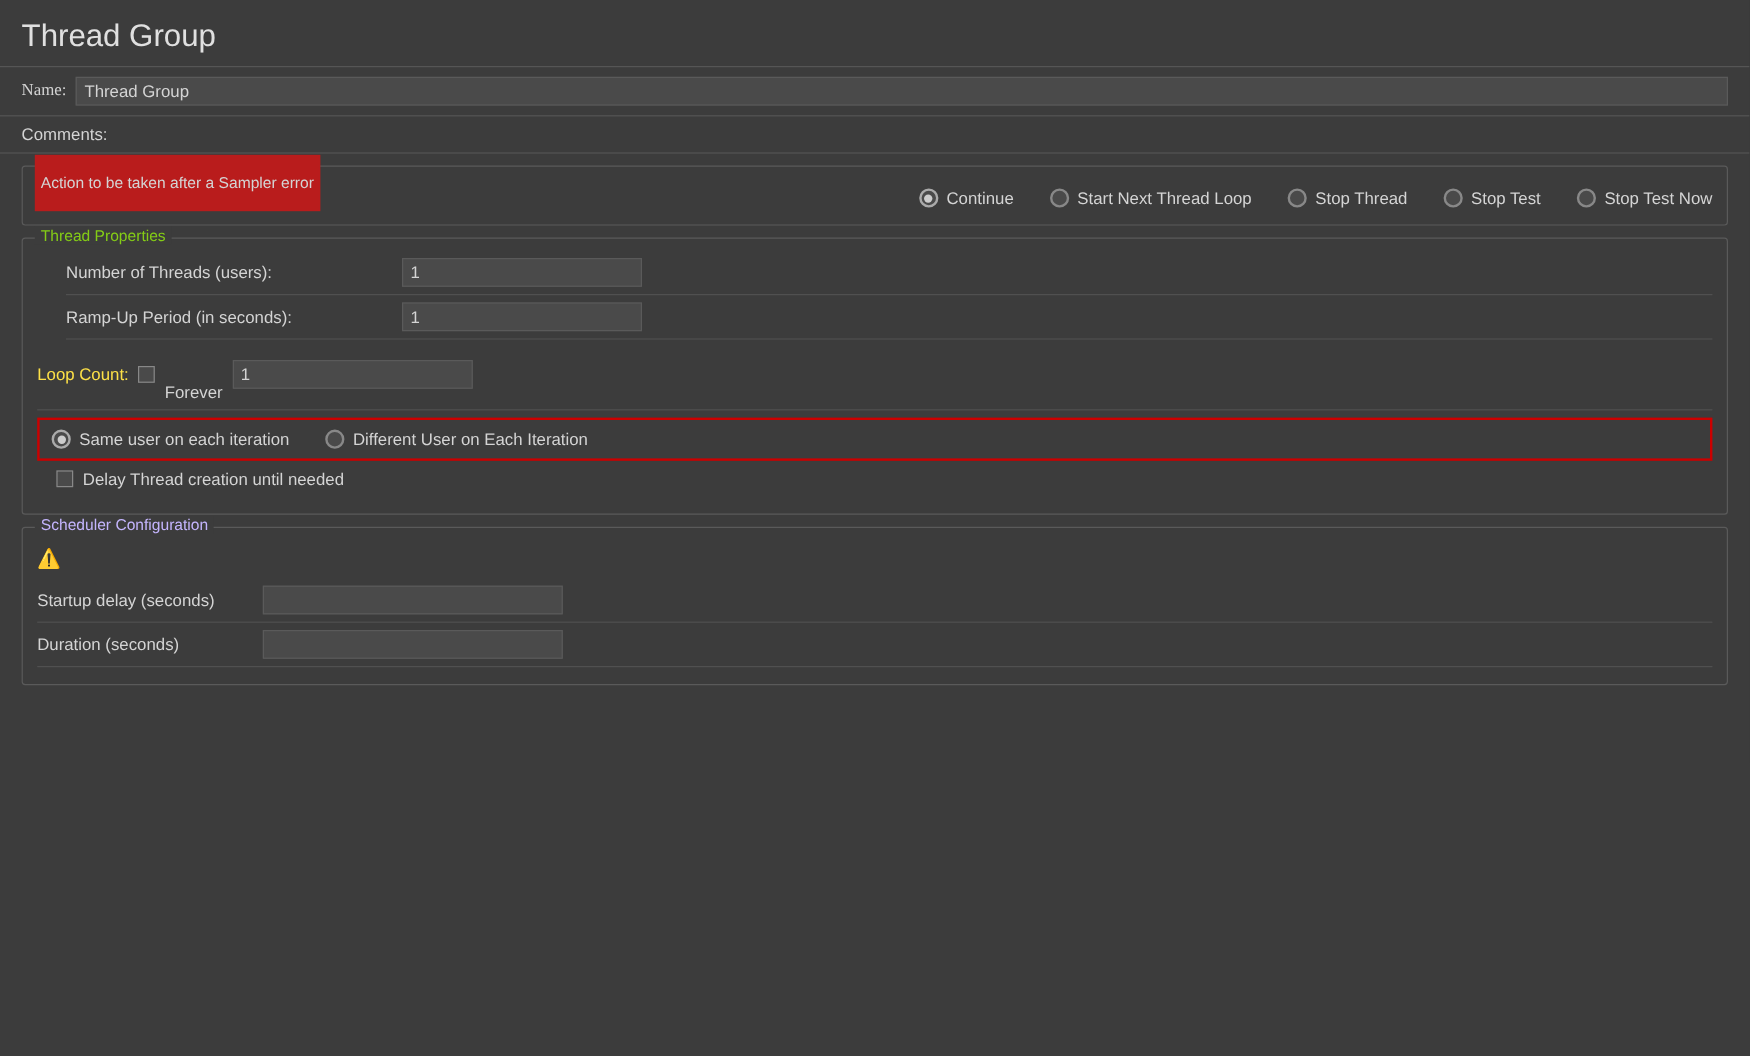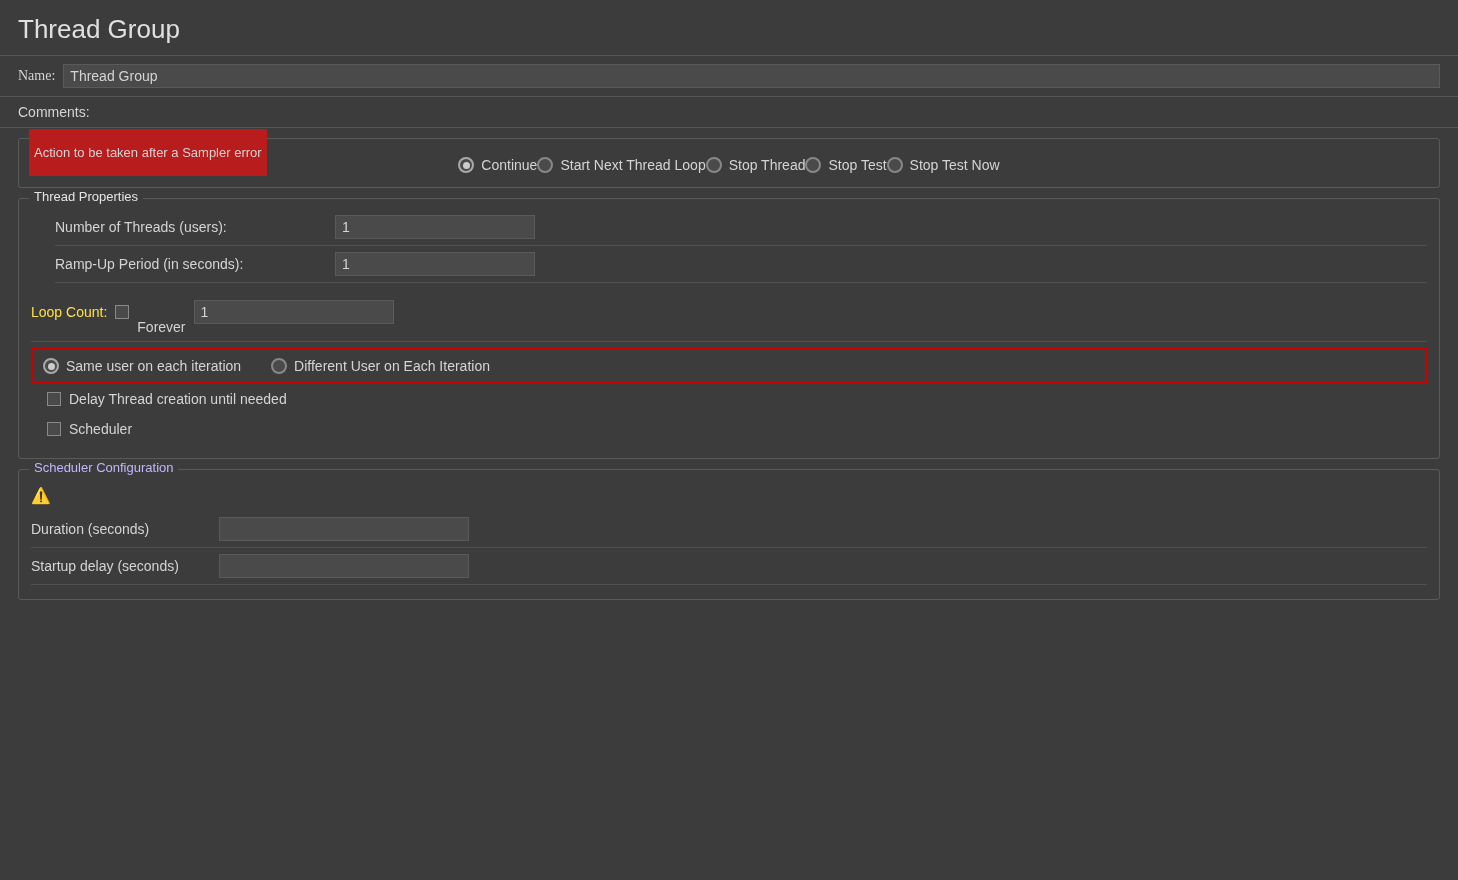--- a/index.html
+++ b/index.html
@@ -76,21 +76,22 @@
       left: 10px;
       background-color: #b91c1c;
       padding: 16px 5px;
       font-size: 13px;
       color: #d4d4d4;
     }
 
     .radio-row {
       display: flex;
       align-items: center;
-      justify-content: center;
+      justify-content: flex-end;
+      gap: 30px;
       padding-top: 8px;
       flex-wrap: wrap;
     }
 
     .radio-item {
       display: flex;
       align-items: center;
       gap: 7px;
       cursor: pointer;
     }
@@ -133,21 +134,21 @@
       padding: 10px 12px 14px 12px;
     }
 
     .thread-props-legend {
       position: absolute;
       top: -10px;
       left: 10px;
       background-color: #3c3c3c;
       padding: 0 5px;
       font-size: 13px;
-      color: #e5e5e5;
+      color: #84cc16;
     }
 
     .prop-row {
       display: flex;
       align-items: center;
       padding: 6px 0;
       border-bottom: 1px solid #505050;
       margin-left: 24px;
     }
 
@@ -351,37 +352,33 @@
       <div class="radio-circle"></div>
       <span class="radio-label">Different User on Each Iteration</span>
     </div>
   </div>
 
   <div class="delay-row">
     <div class="checkbox-box"></div>
     <span>Delay Thread creation until needed</span>
   </div>
 
-  <div class="scheduler-row">
-    <div class="checkbox-box"></div>
-    <span>Scheduler</span>
-  </div>
 
 </div>
 
 <div class="scheduler-config-group">
   <span class="scheduler-config-legend">Scheduler Configuration</span>
 
   <div class="warning-row">
     <span class="warning-icon">⚠️</span>
+  </div>
+
+  <div class="scheduler-prop-row">
+    <span class="scheduler-prop-label">Startup delay (seconds)</span>
+    <input class="scheduler-prop-input" type="text" value="" style="">
   </div>
 
   <div class="scheduler-prop-row">
     <span class="scheduler-prop-label">Duration (seconds)</span>
     <input class="scheduler-prop-input" type="text" value="" style="">
   </div>
 
-  <div class="scheduler-prop-row">
-    <span class="scheduler-prop-label">Startup delay (seconds)</span>
-    <input class="scheduler-prop-input" type="text" value="" style="">
-  </div>
-
 </div>
 
 </body></html>

